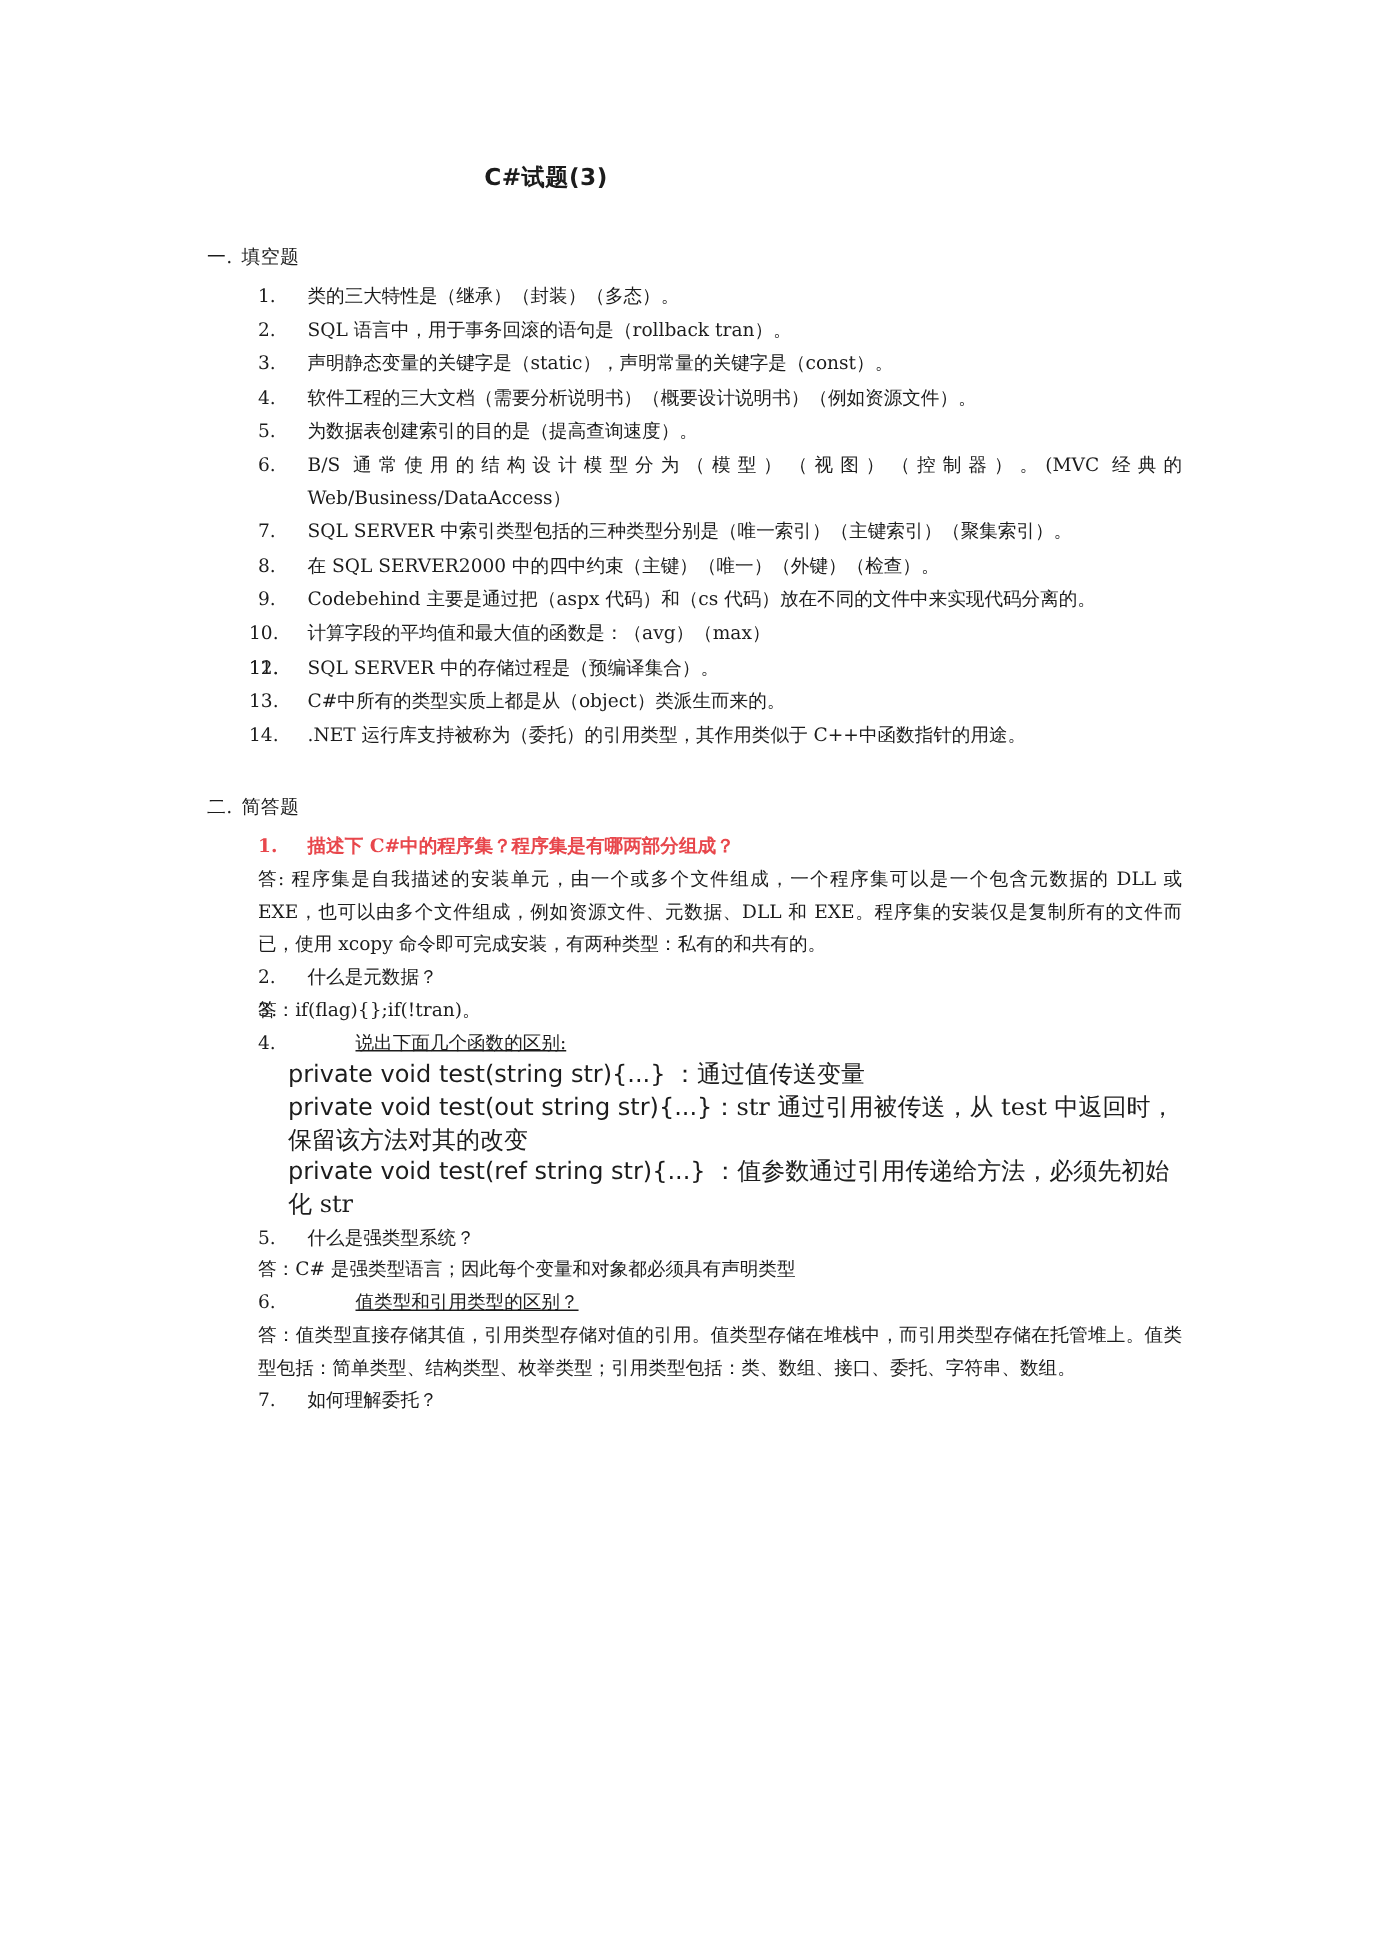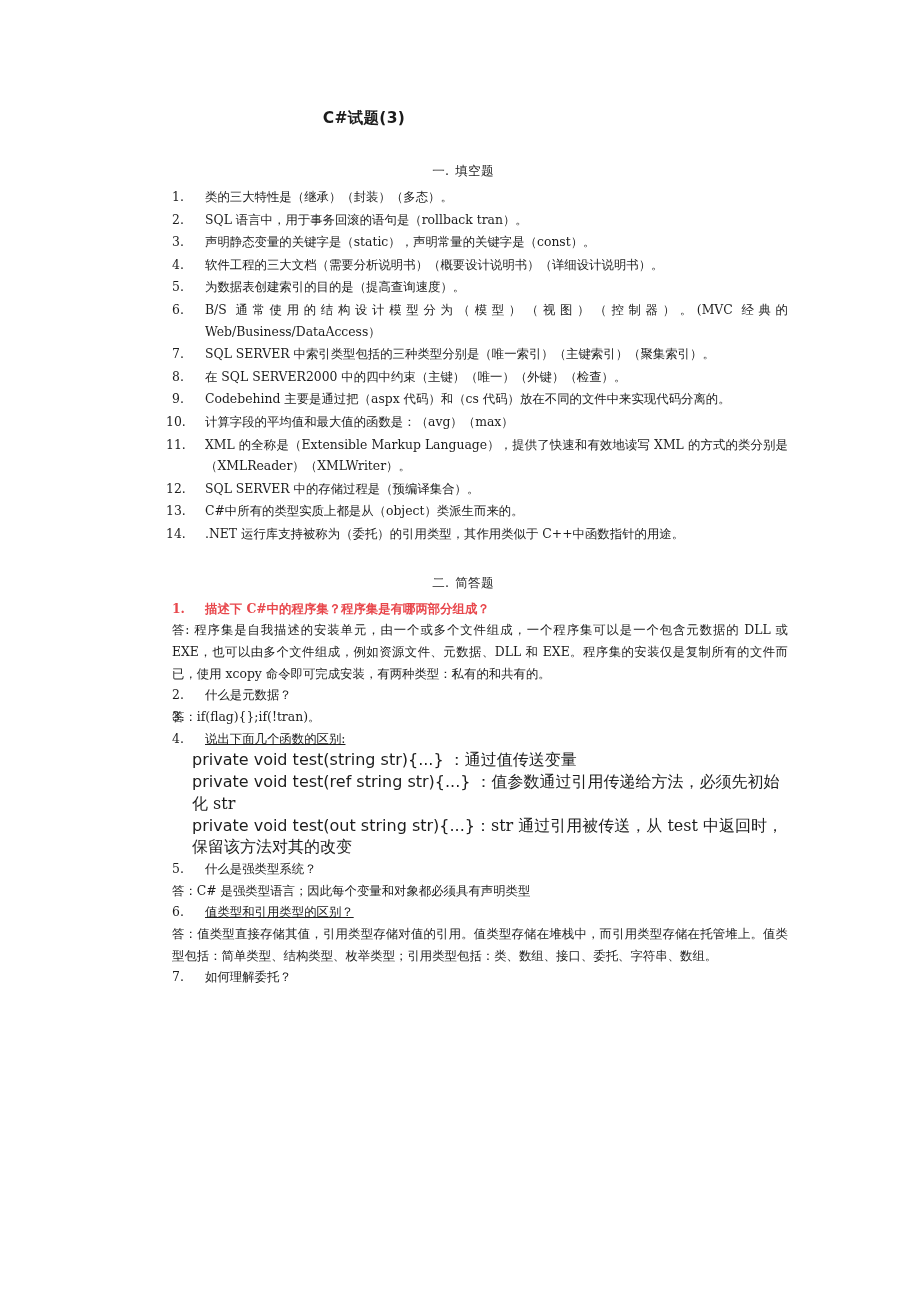--- a/index.html
+++ b/index.html
@@ -31,21 +31,20 @@
   .body-block {
     position: absolute;
     top: 163px;
     left: 138px;
     width: 650px;
   }
   .section-head {
     font-size: 12.6px;
     margin: 0 0 6px 0;
     letter-spacing: 0.2px;
-    text-align: center;
   }
   .section-head .sec-num { margin-right: 6px; }
   .list {
     margin: 0;
     padding: 0;
     list-style: none;
   }
   .list-item {
     position: relative;
     padding-left: 67px;
@@ -96,21 +95,21 @@
   .code-line {
     padding-left: 54px;
     font-family: "DejaVu Sans", "Liberation Sans", sans-serif;
     font-size: 16px;
     line-height: 21.7px;
     margin: 0;
   }
   .code-line .cjk {
     font-family: "DejaVu Serif", "Liberation Serif", serif;
   }
-  .u { text-decoration: underline; }
+  .u { text-decoration: underline; margin-left: 32px; }
 </style>
 </head>
 <body>
 
 <div class="page">
 
   <div class="doc-title">C#试题(3)</div>
 
   <div class="body-block">
 
@@ -126,21 +125,21 @@
       <li class="list-item">
         <span class="num">2.</span>
         <span>SQL 语言中，用于事务回滚的语句是（rollback tran）。</span>
       </li>
       <li class="list-item">
         <span class="num">3.</span>
         <span>声明静态变量的关键字是（static），声明常量的关键字是（const）。</span>
       </li>
       <li class="list-item">
         <span class="num">4.</span>
-        <span>软件工程的三大文档（需要分析说明书）（概要设计说明书）（详细设计说明书）。</span>
+        <span>软件工程的三大文档（需要分析说明书）（概要设计说明书）（例如资源文件）。</span>
       </li>
       <li class="list-item">
         <span class="num">5.</span>
         <span>为数据表创建索引的目的是（提高查询速度）。</span>
       </li>
       <li class="list-item">
         <span class="num">6.</span>
         <span>B/S 通常使用的结构设计模型分为（模型）（视图）（控制器）。(MVC 经典的 Web/Business/DataAccess）</span>
       </li>
       <li class="list-item">
@@ -154,21 +153,20 @@
       <li class="list-item">
         <span class="num">9.</span>
         <span>Codebehind 主要是通过把（aspx 代码）和（cs 代码）放在不同的文件中来实现代码分离的。</span>
       </li>
       <li class="list-item wide-num">
         <span class="num">10.</span>
         <span>计算字段的平均值和最大值的函数是：（avg）（max）</span>
       </li>
       <li class="list-item wide-num">
         <span class="num">11.</span>
-        <span>XML 的全称是（Extensible Markup Language），提供了快速和有效地读写 XML 的方式的类分别是（XMLReader）（XMLWriter）。</span>
       </li>
       <li class="list-item wide-num">
         <span class="num">12.</span>
         <span>SQL SERVER 中的存储过程是（预编译集合）。</span>
       </li>
       <li class="list-item wide-num">
         <span class="num">13.</span>
         <span>C#中所有的类型实质上都是从（object）类派生而来的。</span>
       </li>
       <li class="list-item wide-num">
@@ -199,24 +197,24 @@
       <div class="a-line">答：if(flag){};if(!tran)。</div>
 
       <div class="q-line">
         <span class="num">4.</span>
         <span class="u">说出下面几个函数的区别:</span>
       </div>
       <div class="code-line">
         <span>private void test(string str){...}</span><span class="cjk"> ：通过值传送变量</span>
       </div>
       <div class="code-line">
+        <span>private void test(out string str){...}</span><span class="cjk">：str 通过引用被传送，从 test 中返回时，保留该方法对其的改变</span>
+      </div>
+      <div class="code-line">
         <span>private void test(ref string str){...}</span><span class="cjk"> ：值参数通过引用传递给方法，必须先初始化 str</span>
-      </div>
-      <div class="code-line">
-        <span>private void test(out string str){...}</span><span class="cjk">：str 通过引用被传送，从 test 中返回时，保留该方法对其的改变</span>
       </div>
 
       <div class="q-line">
         <span class="num">5.</span>
         <span>什么是强类型系统？</span>
       </div>
       <div class="a-line">答：C# 是强类型语言；因此每个变量和对象都必须具有声明类型</div>
 
       <div class="q-line">
         <span class="num">6.</span>

